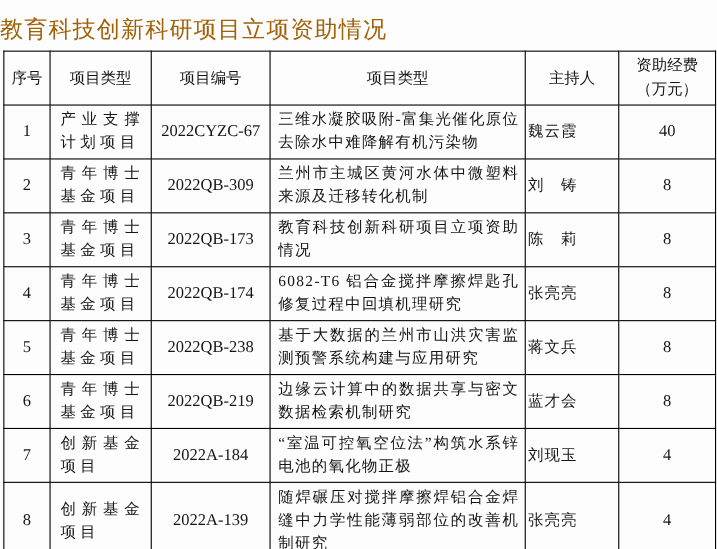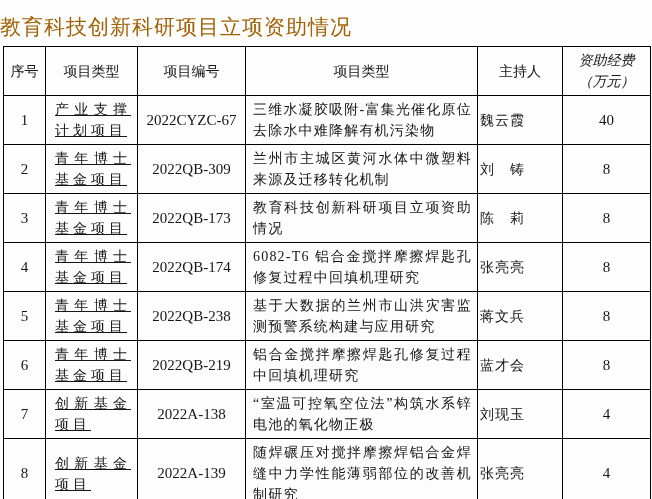--- a/index.html
+++ b/index.html
@@ -56,32 +56,31 @@
     text-align: center;
     font-size: 15px;
     font-family: "Liberation Serif", "DejaVu Serif", serif;
   }
   td.cell-type {
     text-align: justify;
     text-justify: inter-character;
     letter-spacing: 4px;
     padding-left: 9px;
     padding-right: 6px;
-    text-decoration: underline;
   }
   td.cell-name {
     text-align: justify;
     text-justify: inter-character;
     letter-spacing: 1.2px;
     padding-left: 7px;
     padding-right: 5px;
   }
   td.cell-lead { text-align: left; letter-spacing: 1px; }
   td.cell-fund { }
-  .hdr-line { display: block; font-style: italic; }
+  .hdr-line { display: block; }
   td { height: 40px; }
 </style>
 </head>
 <body>
 
 <div class="page">
 
   <div class="doc-title">教育科技创新科研项目立项资助情况</div>
 
   <table class="grant-table">
@@ -144,28 +143,28 @@
           <td class="cell-type">青年博士基金项目</td>
           <td class="cell-code">2022QB-238</td>
           <td class="cell-name">基于大数据的兰州市山洪灾害监测预警系统构建与应用研究</td>
           <td class="cell-lead">蒋文兵</td>
           <td class="cell-fund">8</td>
         </tr>
         <tr>
           <td class="cell-no">6</td>
           <td class="cell-type">青年博士基金项目</td>
           <td class="cell-code">2022QB-219</td>
-          <td class="cell-name">铝合金搅拌摩擦焊匙孔修复过程中回填机理研究</td>
+          <td class="cell-name">边缘云计算中的数据共享与密文数据检索机制研究</td>
           <td class="cell-lead">蓝才会</td>
           <td class="cell-fund">8</td>
         </tr>
         <tr>
           <td class="cell-no">7</td>
           <td class="cell-type">创新基金项目</td>
-          <td class="cell-code">2022A-138</td>
+          <td class="cell-code">2022A-184</td>
           <td class="cell-name">“室温可控氧空位法”构筑水系锌电池的氧化物正极</td>
           <td class="cell-lead">刘现玉</td>
           <td class="cell-fund">4</td>
         </tr>
         <tr>
           <td class="cell-no">8</td>
           <td class="cell-type">创新基金项目</td>
           <td class="cell-code">2022A-139</td>
           <td class="cell-name">随焊碾压对搅拌摩擦焊铝合金焊缝中力学性能薄弱部位的改善机制研究</td>
           <td class="cell-lead">张亮亮</td>

